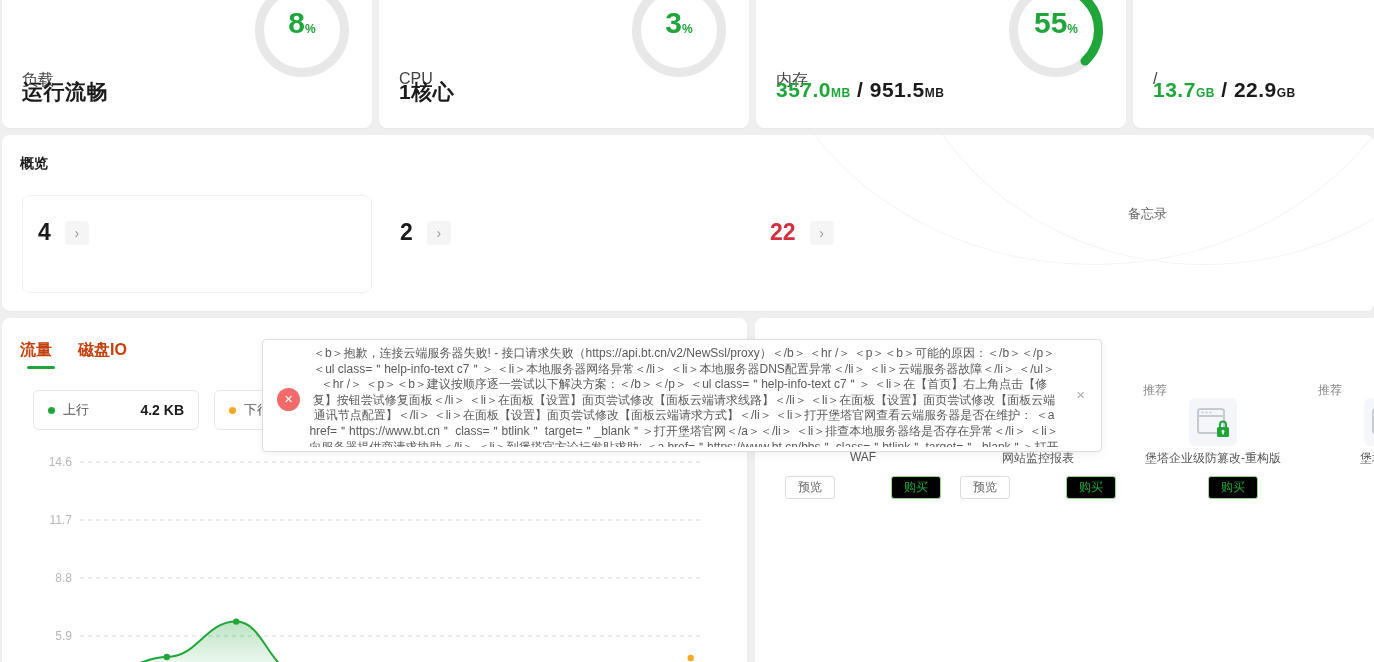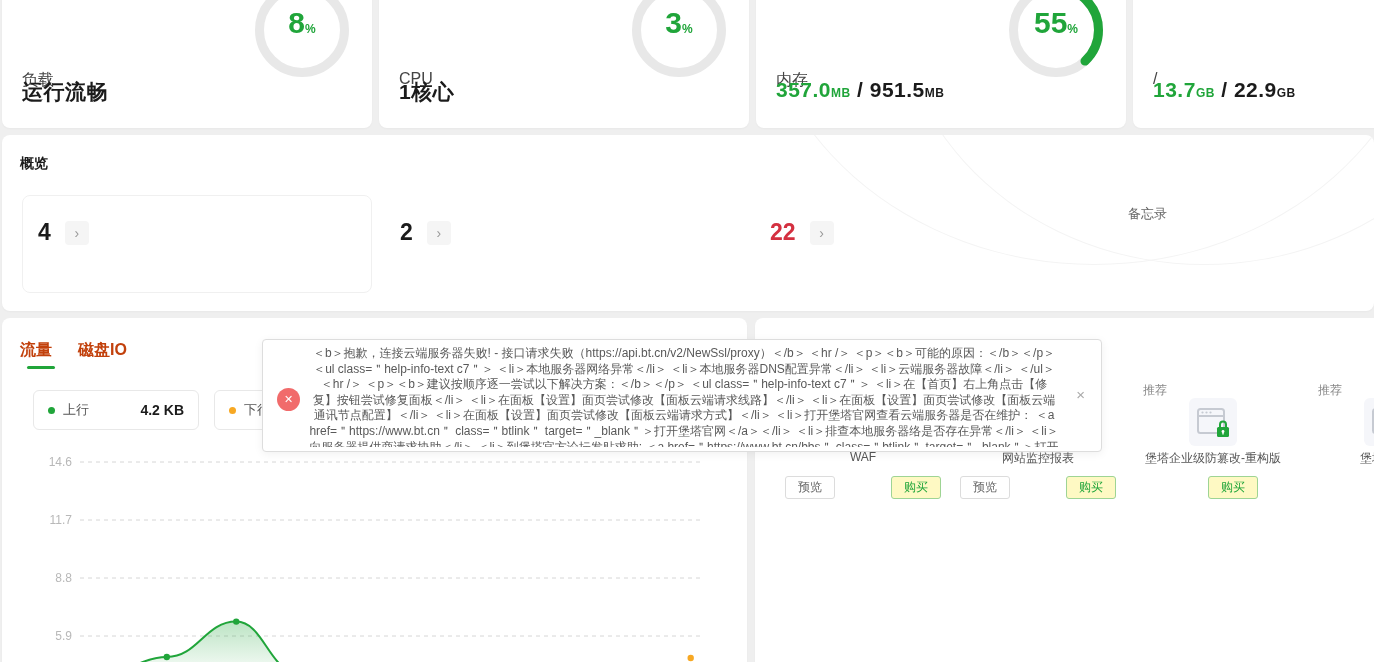--- a/index.html
+++ b/index.html
@@ -54,21 +54,21 @@
   
   .p-cell { position:absolute; top:0; width:176px; height:344px; }
   .p-badge { position:absolute; left:18px; top:64px; font-size:12px; color:#888; }
   .p-icon { position:absolute; left:64px; top:80px; width:48px; height:48px; background:#f5f6fa; border-radius:6px;
     display:flex; align-items:center; justify-content:center; }
   .p-name { position:absolute; left:0; top:132px; width:176px; text-align:center; font-size:12px; color:#555; white-space:nowrap; }
   .p-cell.clip .p-name { text-align:left; padding-left:60px; }
   .p-btns { position:absolute; left:0; top:158px; width:176px; display:flex; justify-content:center; gap:16px; }
   .btn { height:23px; padding:0 12px; font-size:12px; line-height:21px; border-radius:3px; cursor:pointer; }
   .btn.preview { background:#fff; border:1px solid #dcdcdc; color:#666; }
-  .btn.buy { background:#fef9c3; border:1px solid #9ed494; color:#20a53a;margin-left:40px; }
+  .btn.buy { background:#000000; border:1px solid #9ed494; color:#20a53a;margin-left:40px; }
 
   
   #toast { position:absolute; left:262px; top:339px; width:840px; height:113px; background:#fff;
     border:1px solid #ddd; border-radius:4px; box-shadow:0 2px 10px rgba(0,0,0,0.06); z-index:50; }
   #toast .err-icon { position:absolute; left:14px; top:48px; width:23px; height:23px; border-radius:50%;
     background:#f16b6b; color:#fff; font-size:11px; font-weight:bold; display:flex; align-items:center; justify-content:center; }
   #toast .msg { position:absolute; left:46px; right:42px; top:6px; bottom:4px;
     font-size:12px; line-height:15.6px; color:#595959; text-align:center; overflow:hidden; word-break:break-all; }
   #toast .close { position:absolute; right:16px; top:46px; font-size:15px; color:#aaa; cursor:pointer; }
 

